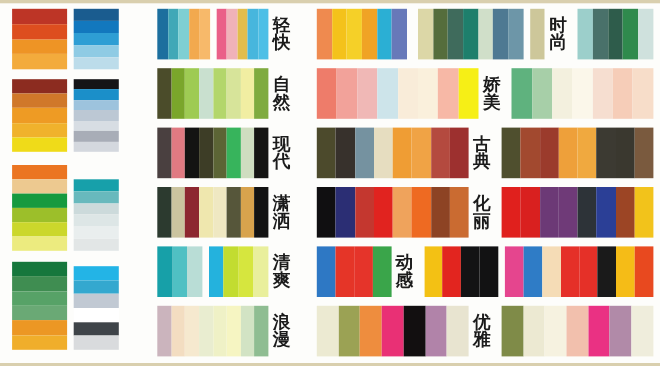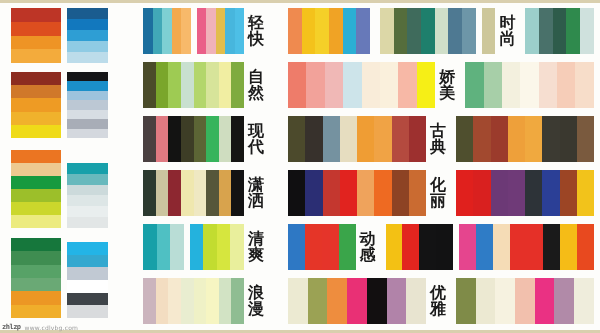--- a/index.html
+++ b/index.html
@@ -462,18 +462,14 @@
           <div class="stripe" style="background: rgb(236, 233, 210); width: 19.7143px;"></div>
           <div class="stripe" style="background: rgb(246, 242, 224); width: 19.7143px;"></div>
           <div class="stripe" style="background: rgb(242, 192, 173); width: 19.7143px;"></div>
           <div class="stripe" style="background: rgb(234, 49, 131); width: 19.7143px;"></div>
           <div class="stripe" style="background: rgb(177, 138, 168); width: 19.7143px;"></div>
           <div class="stripe" style="background: rgb(239, 237, 220); width: 19.7143px;"></div>
         </div>
       </div>
     </div>
 
-  <div id="watermark">
-    <span id="wm-logo">zhlzp</span>
-    <span id="wm-text">www.cdlvbg.com</span>
-  </div>
 
 </div>
 
 </body></html>

